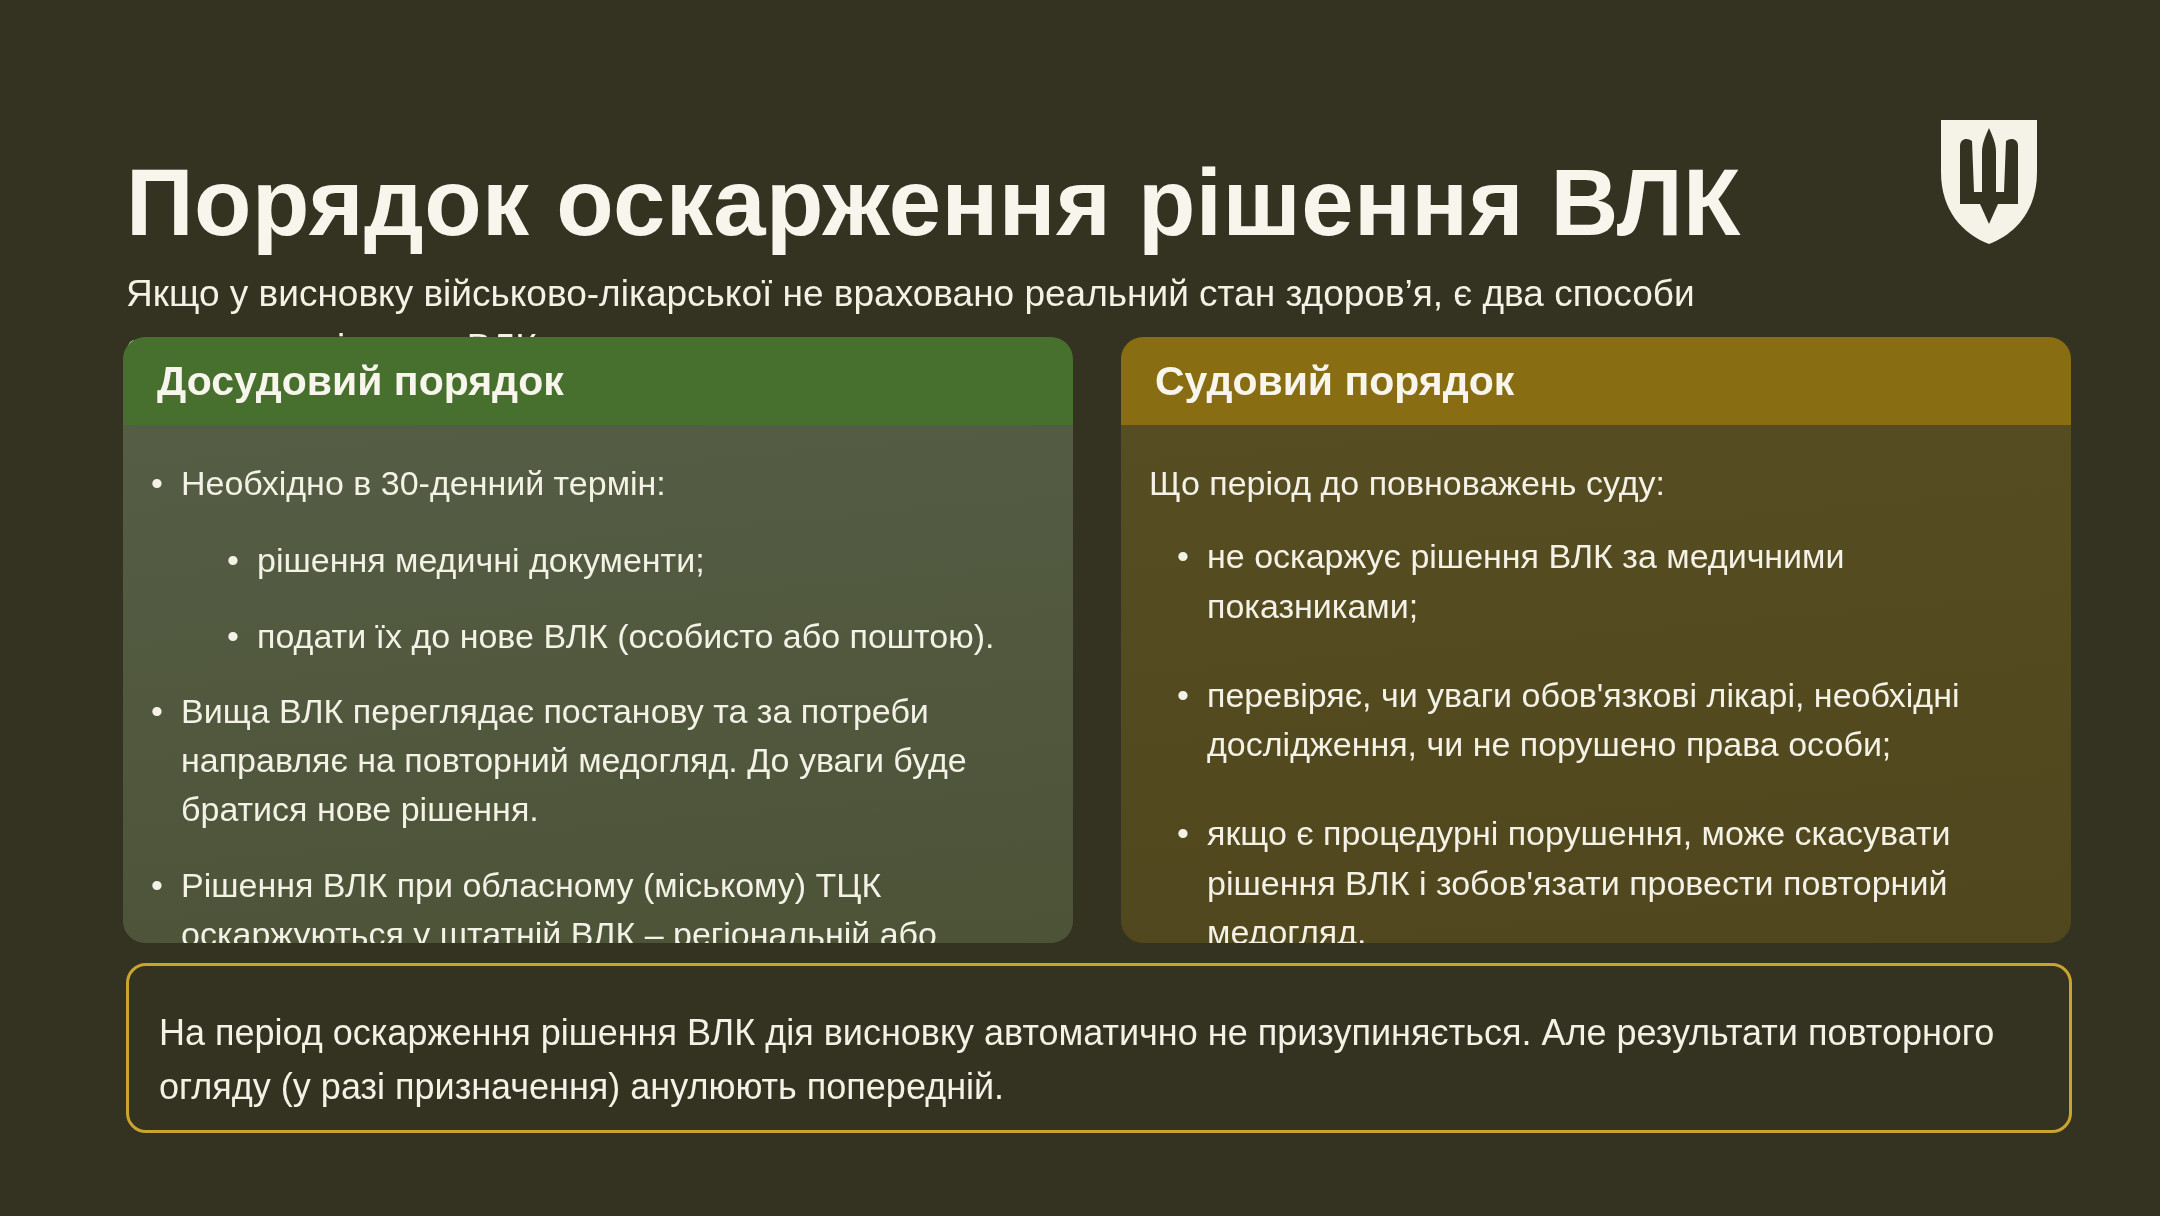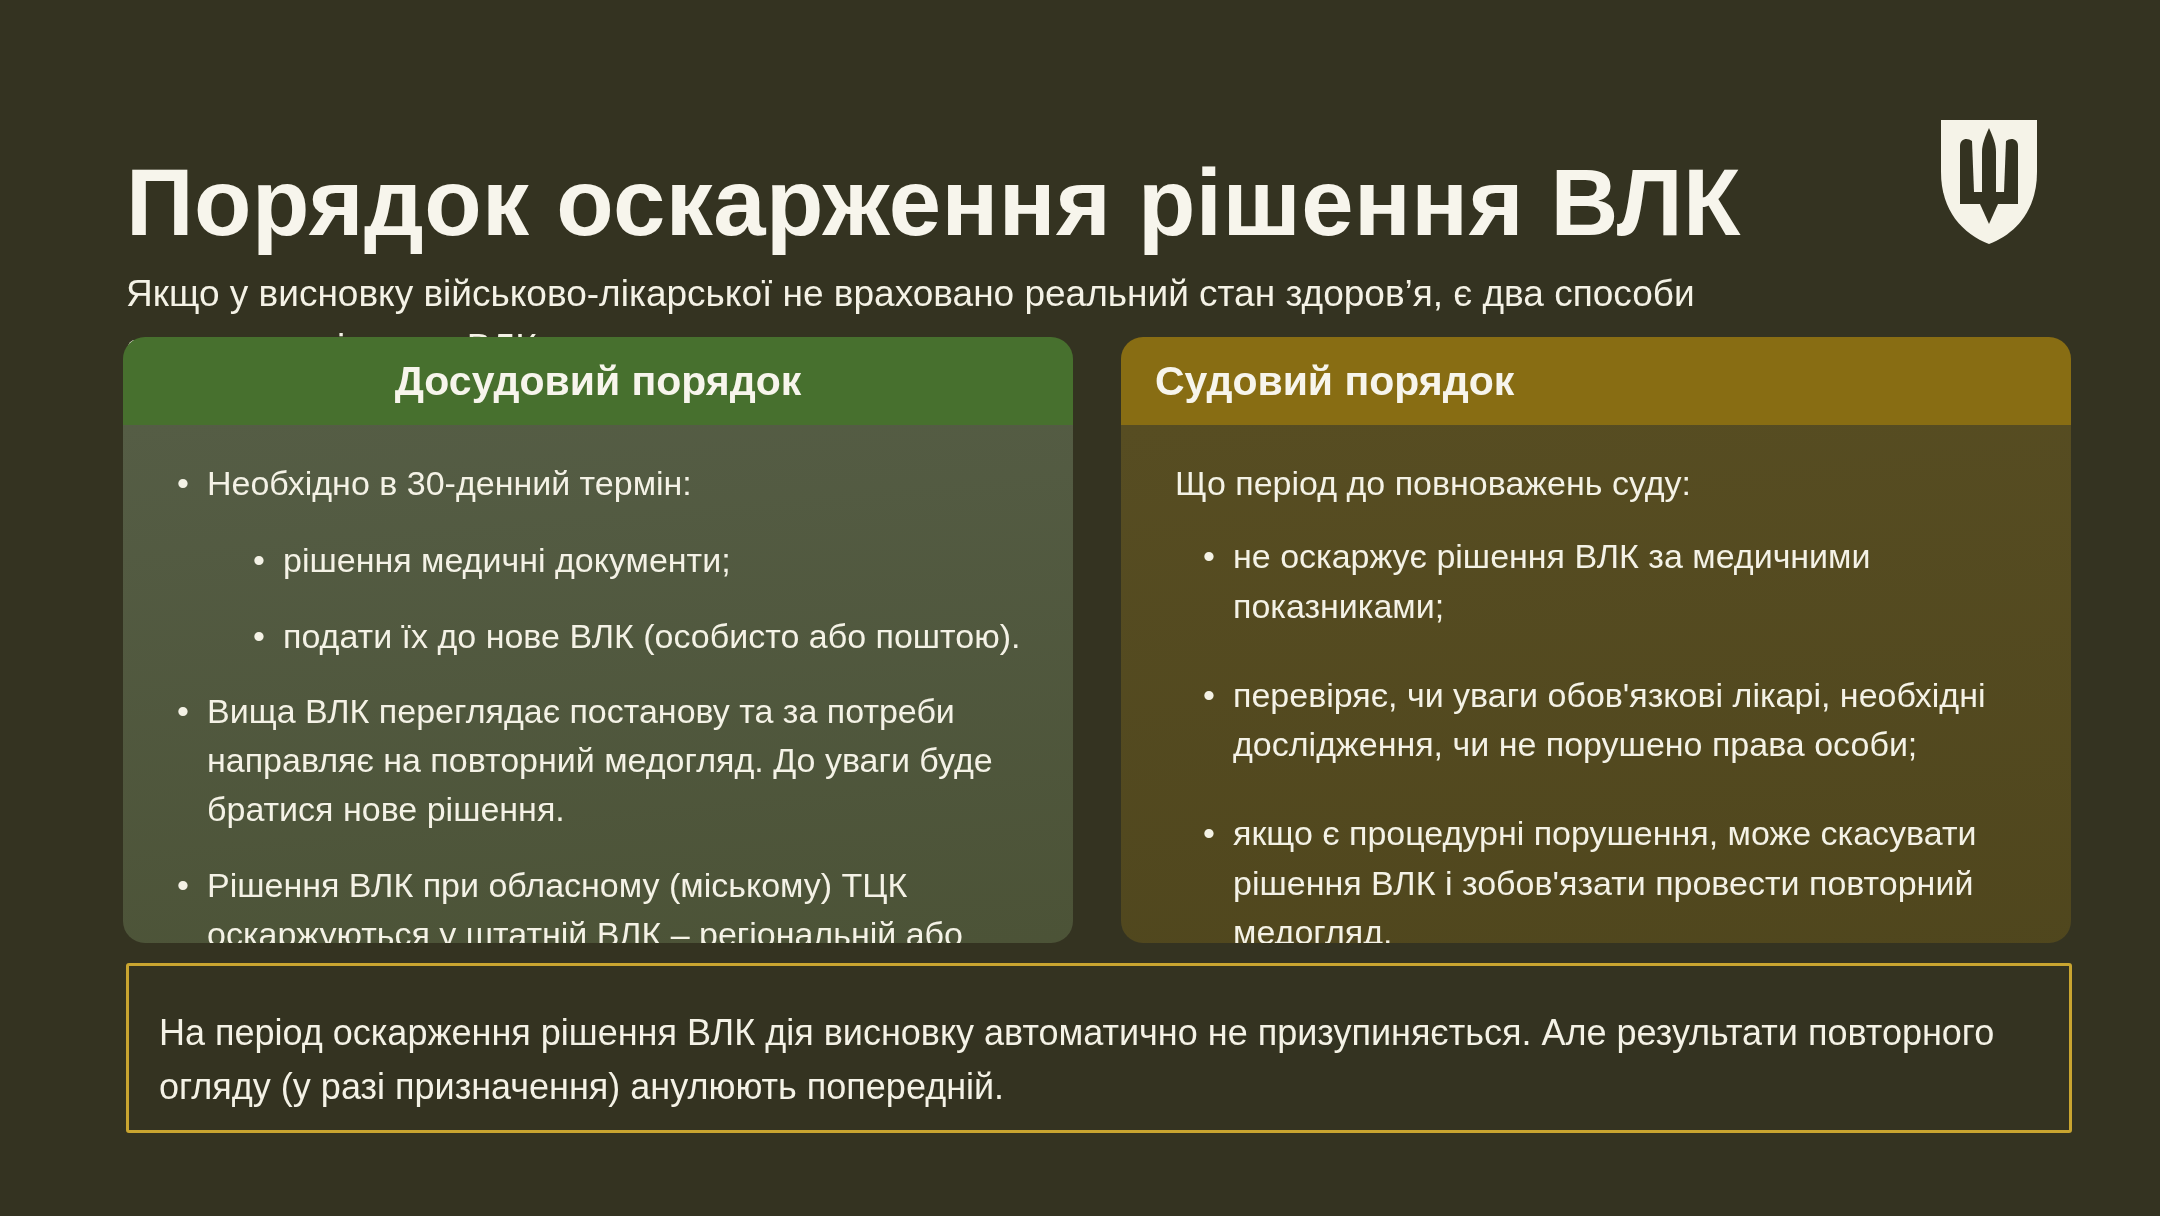--- a/index.html
+++ b/index.html
@@ -36,25 +36,25 @@
     width:950px;height:606px;box-sizing:border-box;
     border-radius:22px;overflow:hidden;
     display:flex;flex-direction:column;
   }
   .card-header{
     flex:0 0 88px;display:flex;align-items:center;
     padding:0 34px;
     font-size:41px;font-weight:bold;
     color:var(--header-text,#f7f5ec);
   }
-  .card1 .card-header{background:var(--card1-header-bg,#47702e);justify-content:center;}
+  .card1 .card-header{background:var(--card1-header-bg,#47702e);}
   .card2 .card-header{background:var(--card2-header-bg,#886d13);}
   .card-body{
     flex:1;box-sizing:border-box;
-    padding:34px 36px 30px 48px;
+    padding:34px 36px 30px 22px;
     font-size:34px;line-height:1.45;
   }
   .card1 .card-body{background:linear-gradient(175deg,var(--card1-body-top,#555d45),var(--card1-body-bottom,#4a5134));}
   .card2 .card-body{background:linear-gradient(175deg,var(--card2-body-top,#574d22),var(--card2-body-bottom,#4f461d));}
 
   .card-intro{margin:0 0 24px 6px;}
   .card-intro:empty{display:none;}
 
   ul.blist{list-style:none;margin:0;padding:0;}
   ul.blist li{position:relative;padding-left:36px;margin-bottom:26px;}
@@ -65,21 +65,21 @@
   ul.sublist{list-style:none;margin:28px 0 0 40px;padding:0;}
   ul.sublist li:last-child{margin-bottom:0;}
   .card2 ul.blist{margin-left:28px;}
   .card2 ul.blist li{margin-bottom:40px;}
   .card2 ul.blist li:last-child{margin-bottom:12px;}
 
   .note{
     position:absolute;left:126px;top:963px;width:1946px;height:170px;
     box-sizing:border-box;
     border:3px solid var(--note-border,#c9a530);
-    border-radius:3px;
+    border-radius:20px;
     padding:40px 34px 0 30px;
     font-size:36px;line-height:1.5;
   }
 </style>
 </head>
 <body>
 
 <div class="page">
 
   <h1 class="page-title">Порядок оскарження рішення ВЛК</h1>

